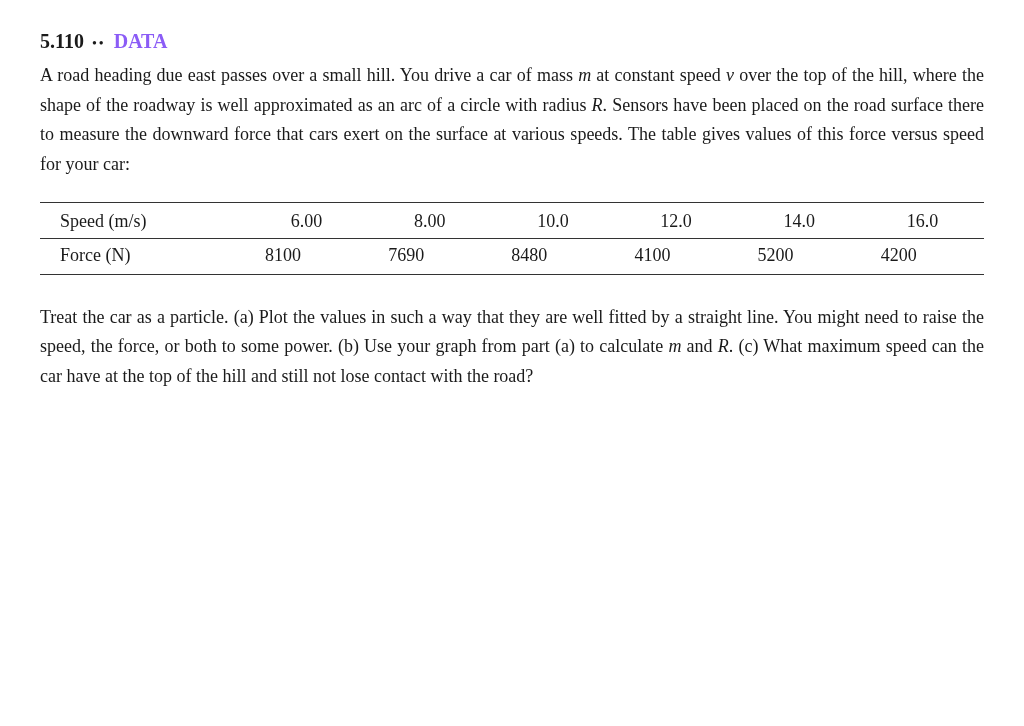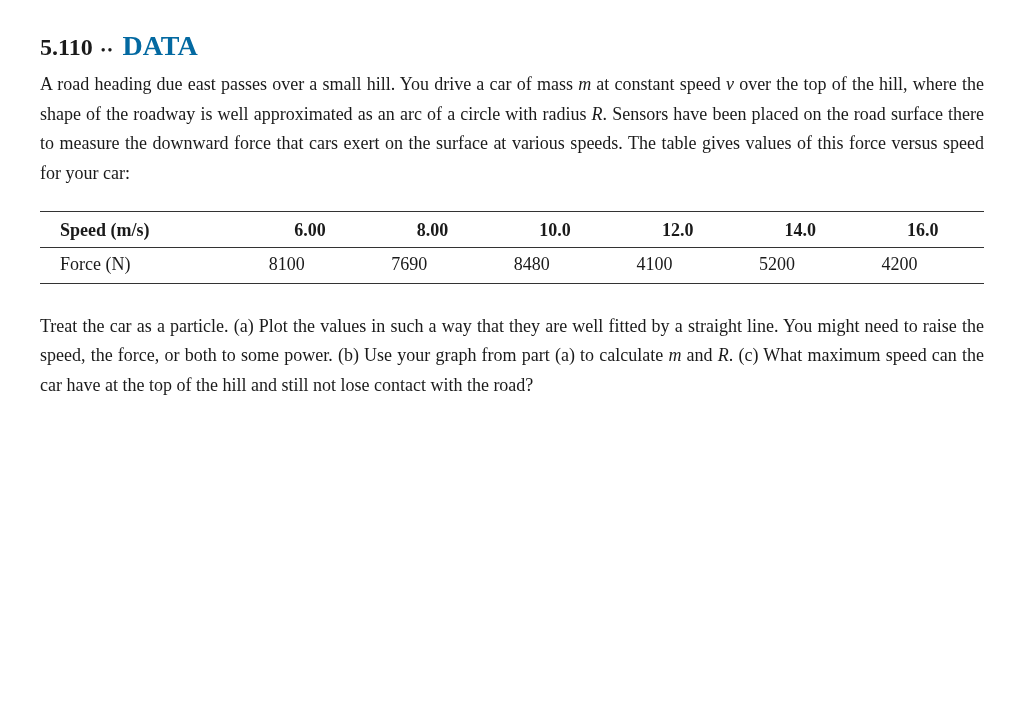--- a/index.html
+++ b/index.html
@@ -21,33 +21,33 @@
     .problem-header {
       display: flex;
       align-items: baseline;
       gap: 8px;
       margin-bottom: 6px;
       flex-wrap: wrap;
     }
 
     .problem-number {
       font-weight: bold;
-      font-size: 24px;
+      font-size: 20px;
     }
 
     .bullets {
       font-size: 14px;
       color: #1a1a1a;
       letter-spacing: 2px;
     }
 
     .data-badge {
-      color: #0369a1;
+      color: #8b5cf6;
       font-weight: bold;
-      font-size: 28px;
+      font-size: 20px;
       text-align: right;
     }
 
     .problem-text {
       line-height: 1.65;
       text-align: justify;
       margin-bottom: 24px;
     }
 
     .data-table-container {
@@ -57,21 +57,21 @@
 
     .data-table {
       width: 100%;
       border-collapse: collapse;
       font-size: 18px;
     }
 
     .data-table thead tr th {
       padding: 8px 20px 6px 20px;
       text-align: center;
-      font-weight: bold;
+      font-weight: normal;
       border-top: 1.5px solid #333;
       border-bottom: 1.5px solid #333;
     }
 
     .data-table thead tr th:first-child {
       text-align: left;
     }
 
     .data-table tbody tr td {
       padding: 6px 20px 8px 20px;

